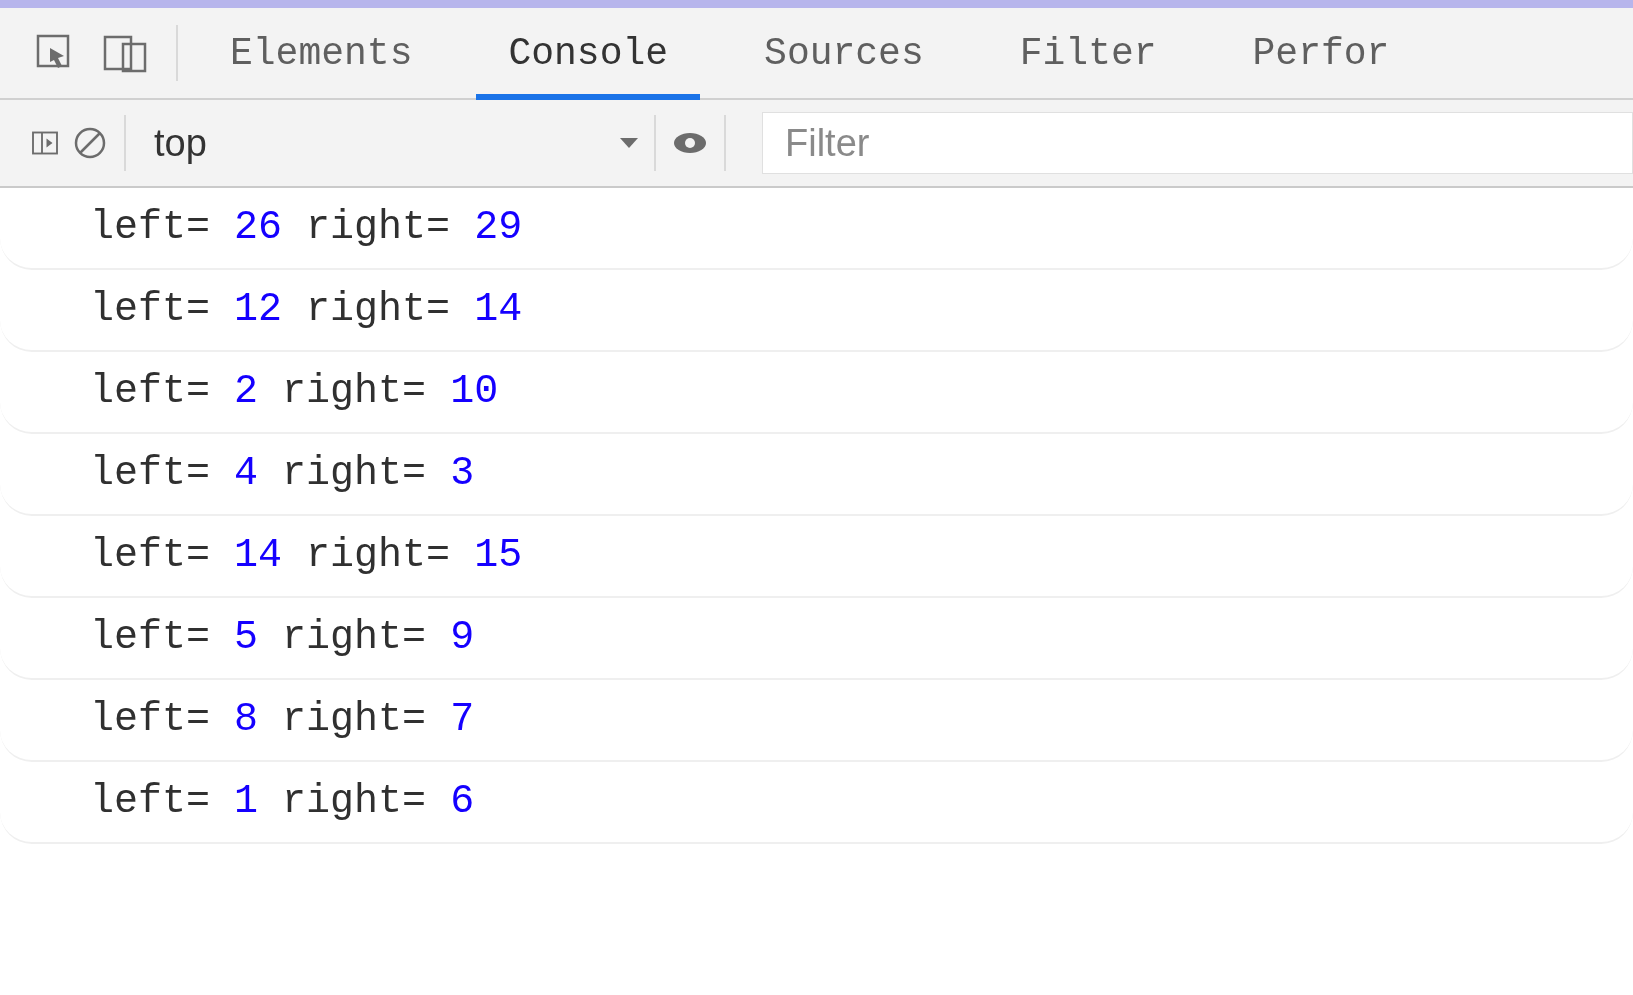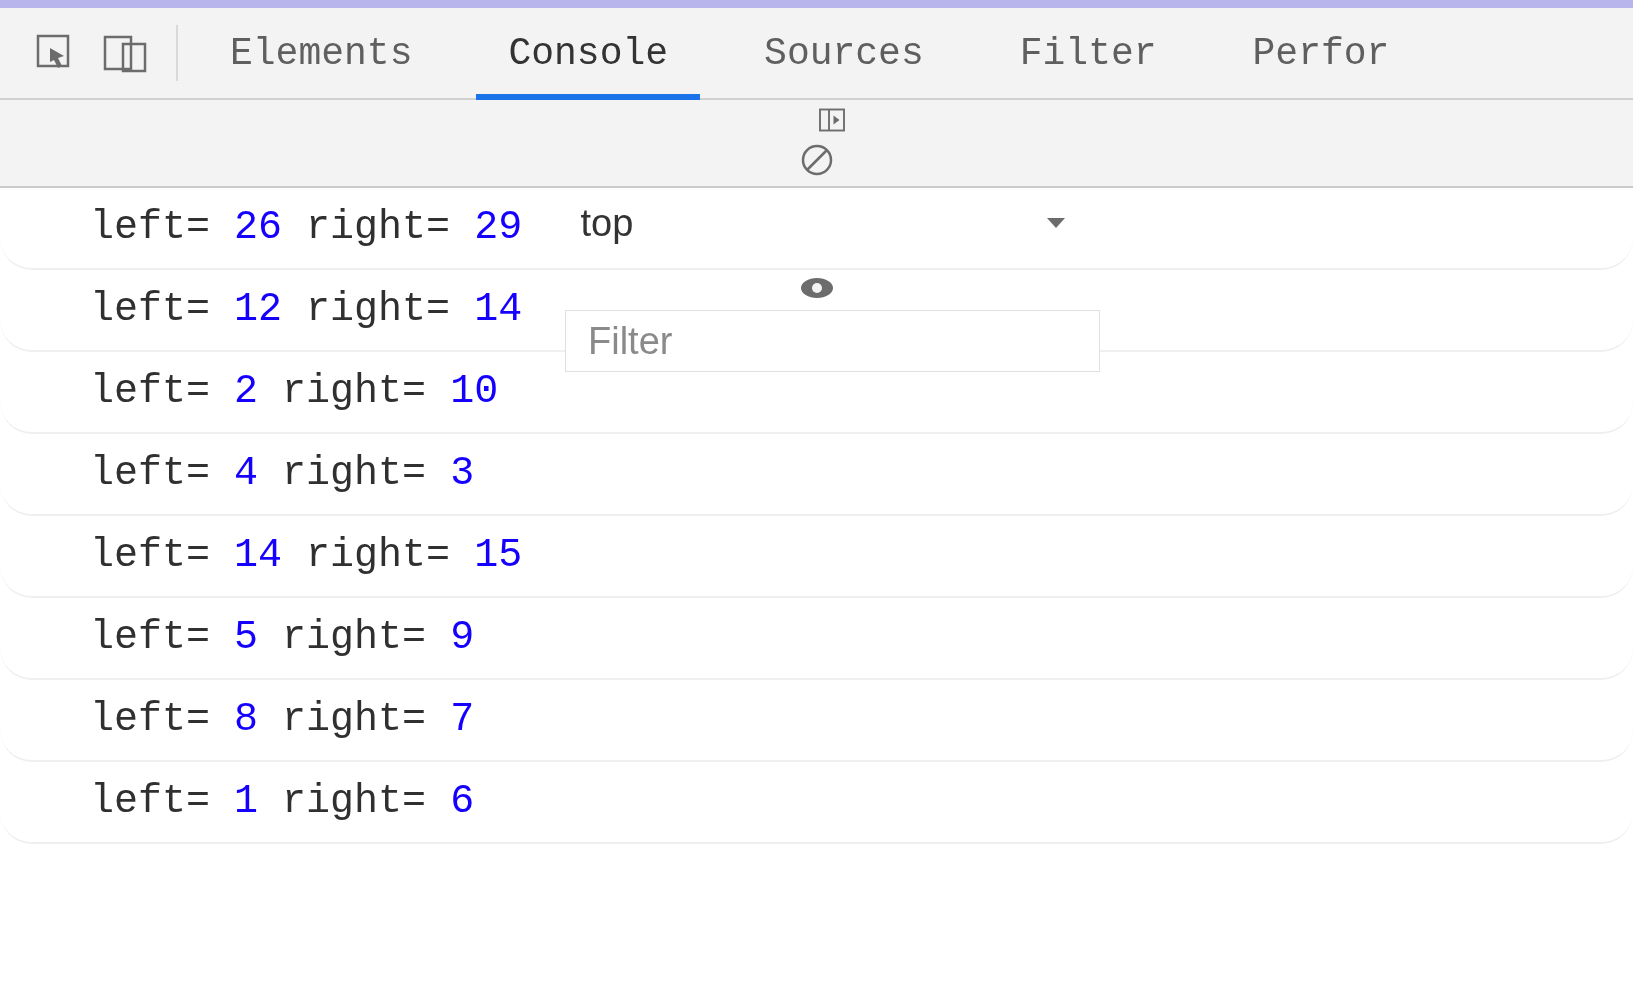--- a/index.html
+++ b/index.html
@@ -67,21 +67,20 @@
   }
 
   
   .toolbar {
     display: flex;
     align-items: center;
     height: 88px;
     background: #f3f3f3;
     border-bottom: 2px solid #cacaca;
     color: #5f5f5f;
-    flex-direction: column;
   }
   .toolbar .icon-btn {
     width: 60px;
     display: flex;
     justify-content: center;
     align-items: center;
   }
   .toolbar .pad-left { padding-left: 30px; }
   .context-selector {
     display: flex;

